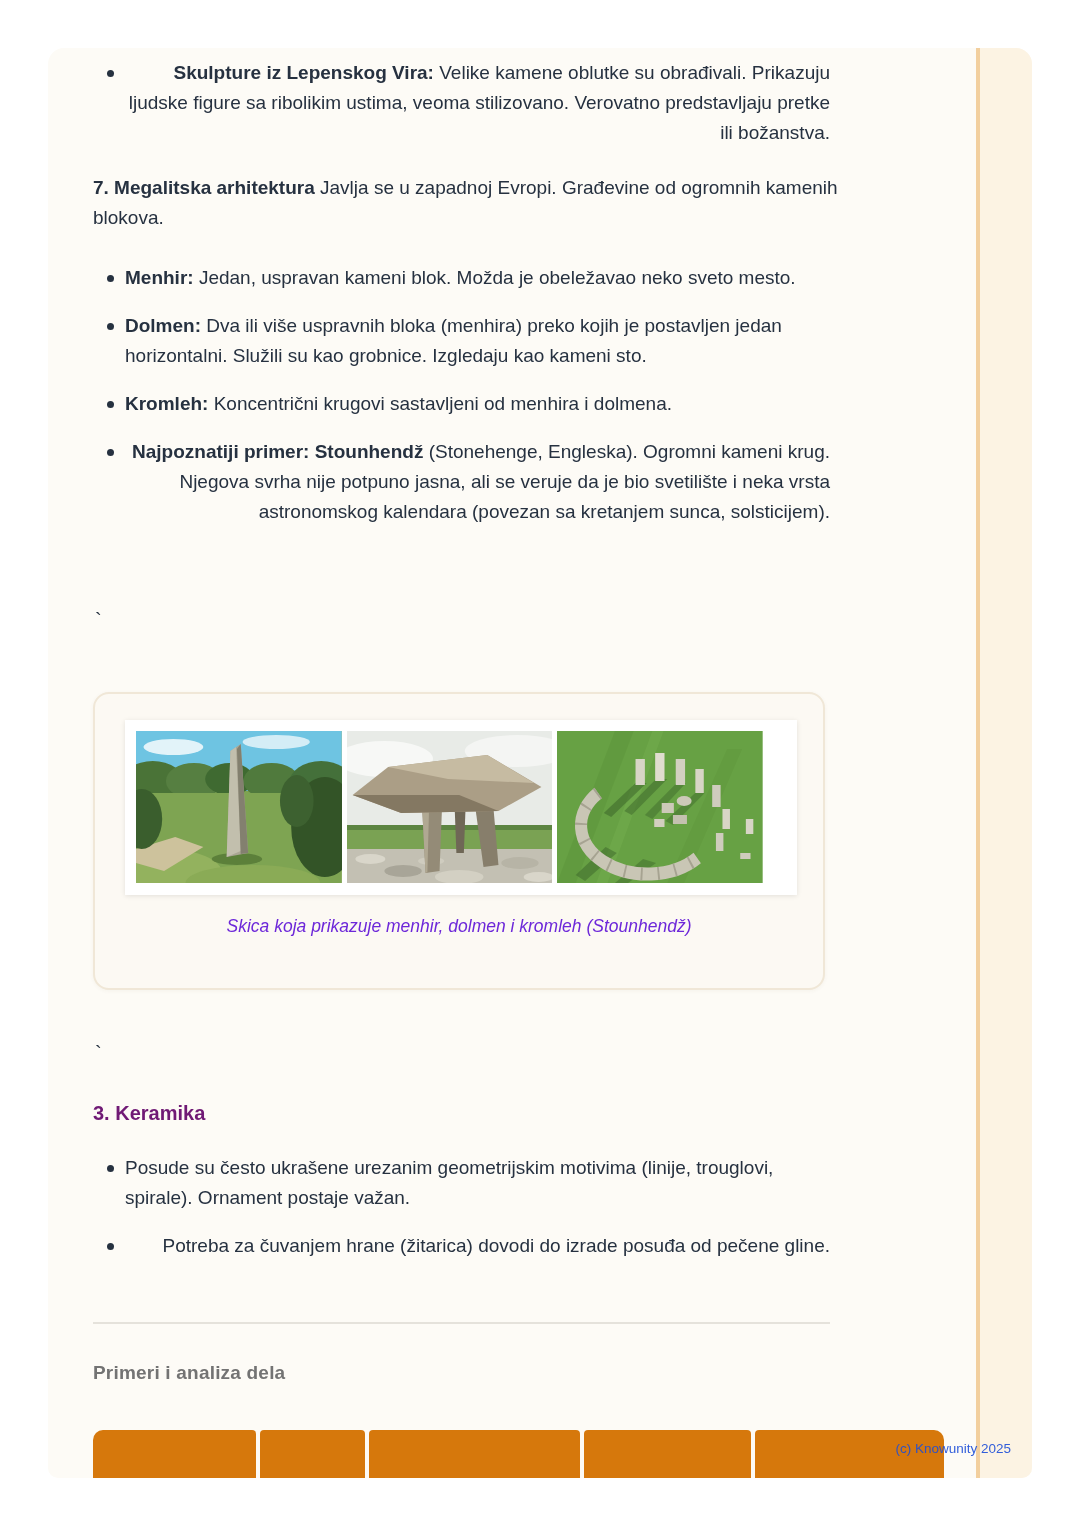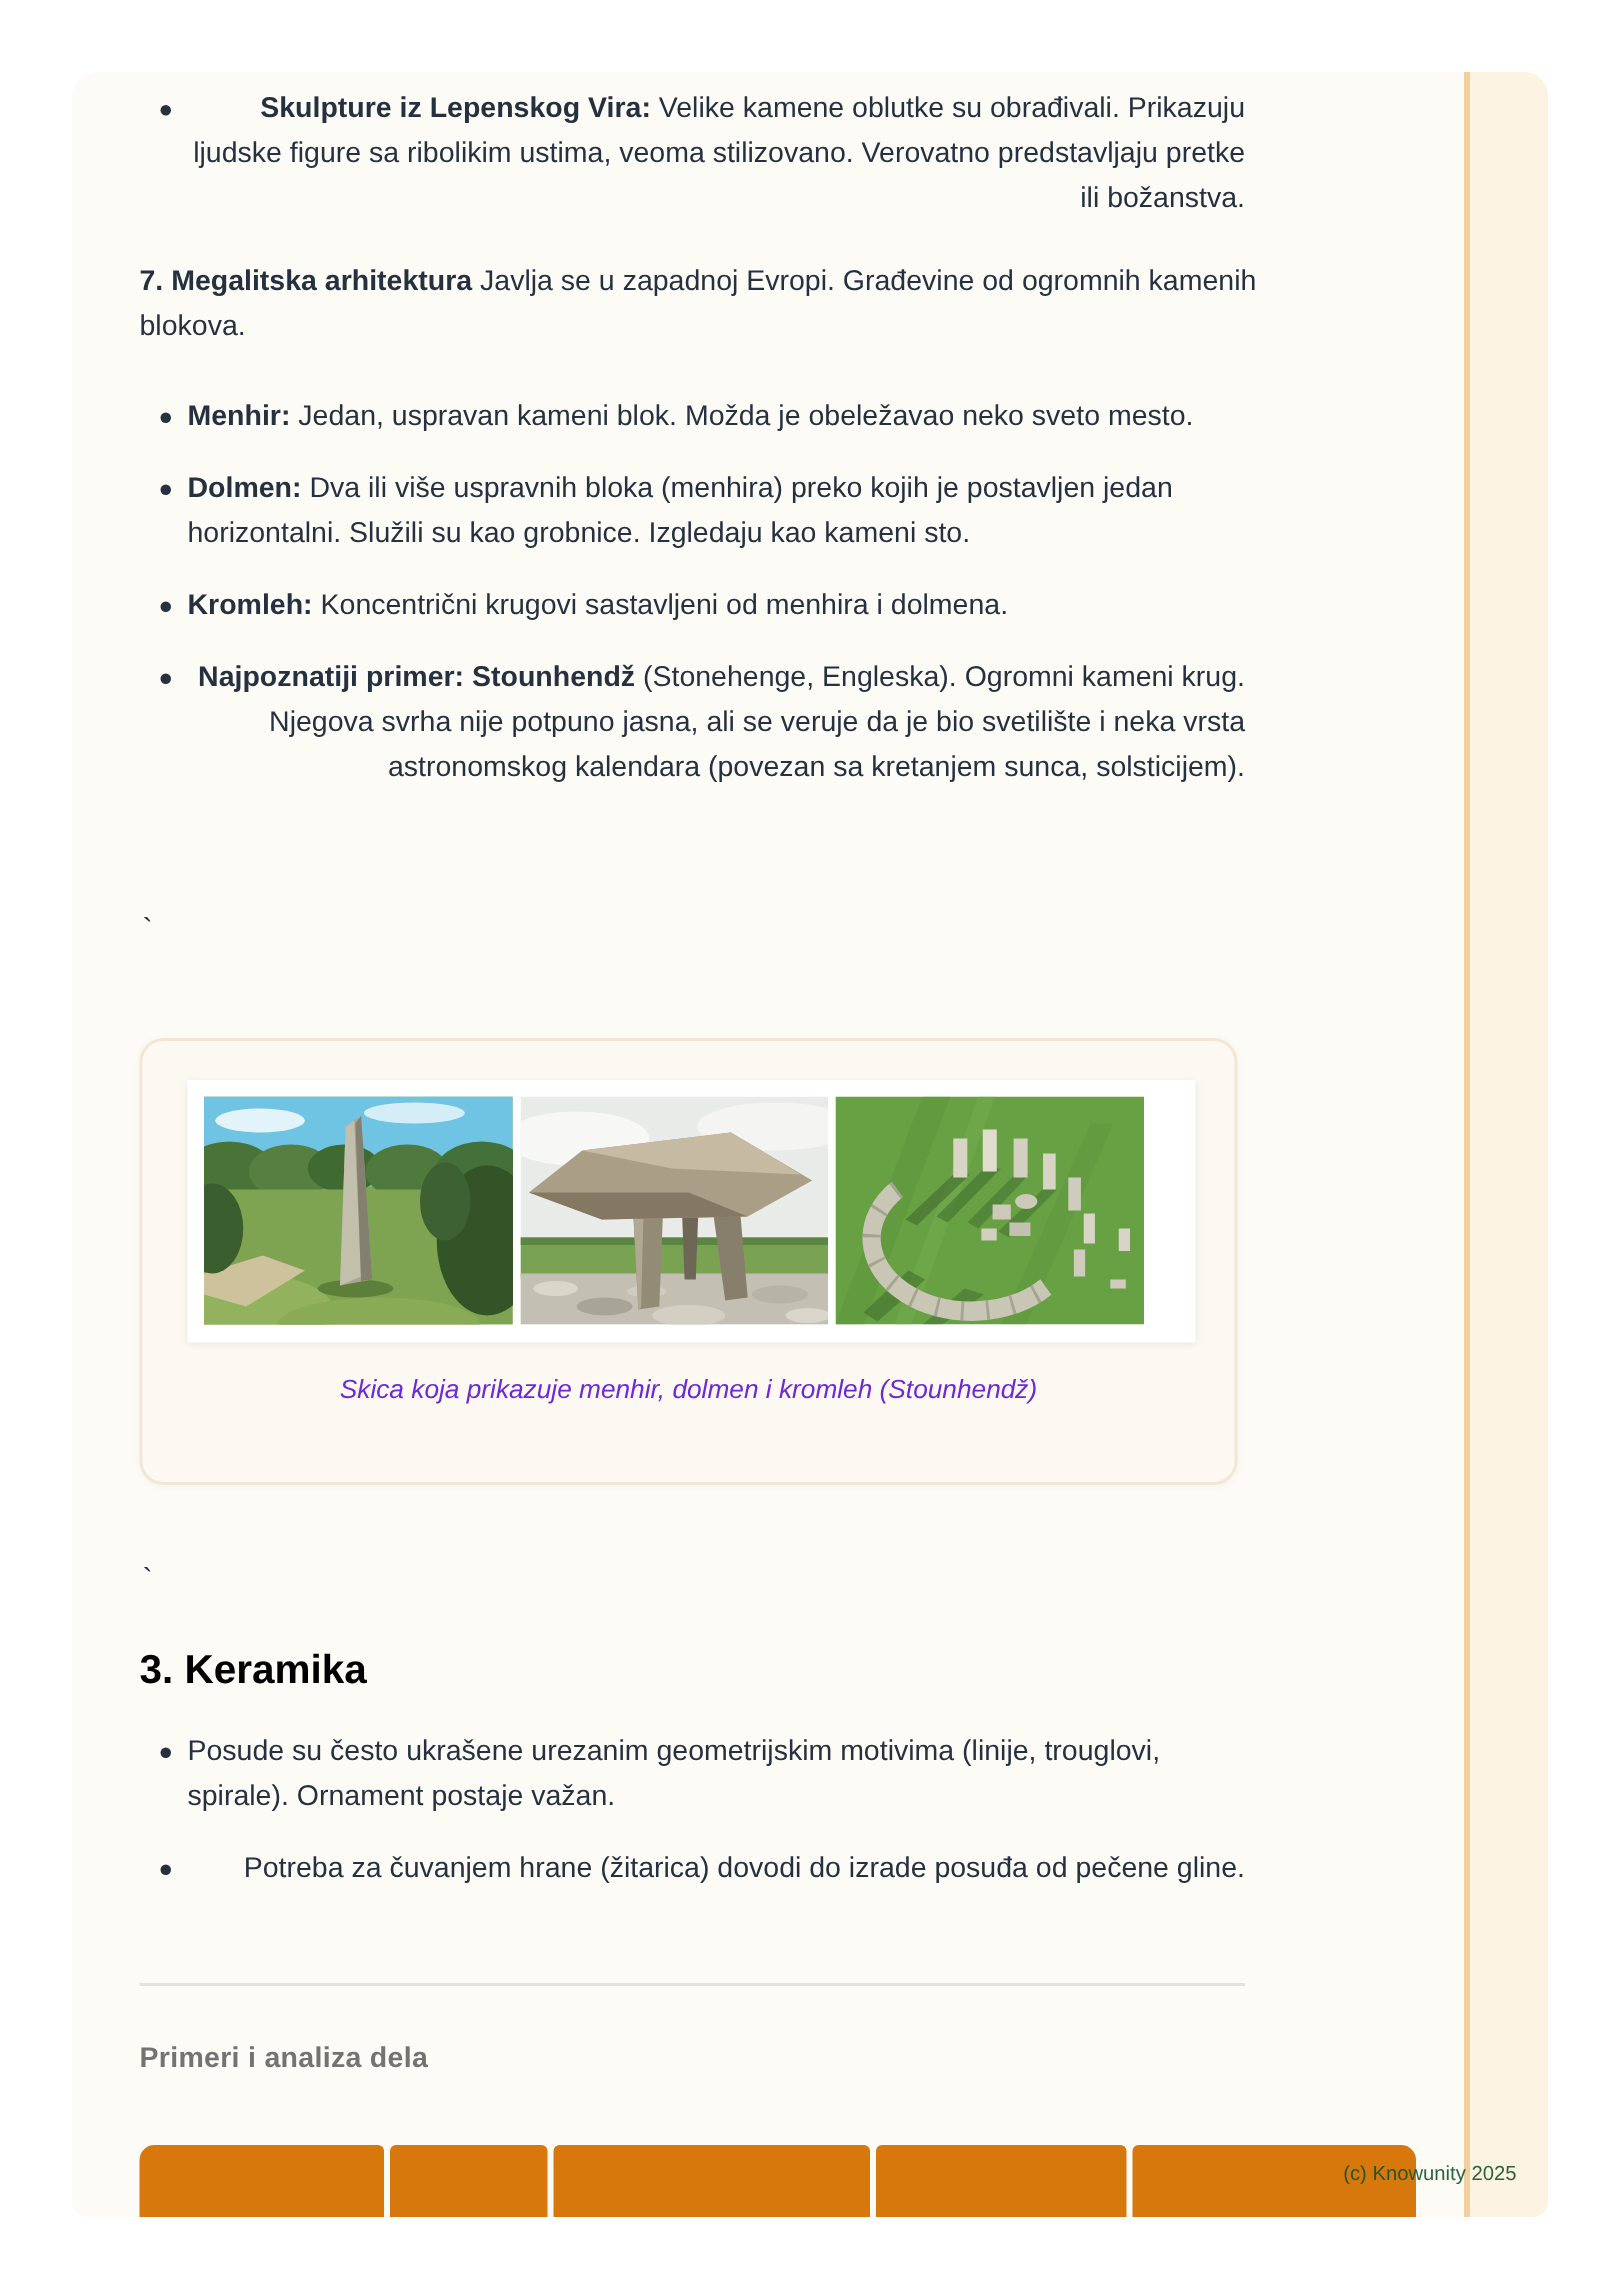--- a/index.html
+++ b/index.html
@@ -47,21 +47,21 @@
     position:absolute;left:14px;top:12px;
     width:7px;height:7px;border-radius:50%;
     background:#263140;
   }
   b{font-weight:700;}
   .tick{
     font-size:20px;line-height:20px;color:#263140;
     left:47px;
   }
   .subhead{
-    margin:0;font-size:27px;line-height:30px;font-weight:700;color:#000000;
+    margin:0;font-size:20px;line-height:30px;font-weight:700;color:#701a75;
   }
   .bighead{
     margin:0;font-size:19px;line-height:34px;font-weight:700;
     color:#737373;letter-spacing:.2px;
   }
   .divider{
     width:737px;height:2px;margin:0;border:none;
     background:#e5e2db;
   }
   
@@ -95,21 +95,21 @@
     height:70px;
   }
   .thead .cell{
     background:#d6780c;
     border-radius:4px;
   }
   .thead .cell:first-child{border-radius:10px 4px 4px 4px;}
   .thead .cell:last-child{border-radius:4px 10px 4px 4px;}
   .watermark{
     position:absolute;top:1441px;right:69px;
-    font-size:13.5px;color:#14532d;opacity:.9;
+    font-size:13.5px;color:#1d4ed8;opacity:.9;
     z-index:5;
   }
 </style>
 </head>
 <body>
 
 <div class="sheet">
 
   <div class="stripe"></div>
 

